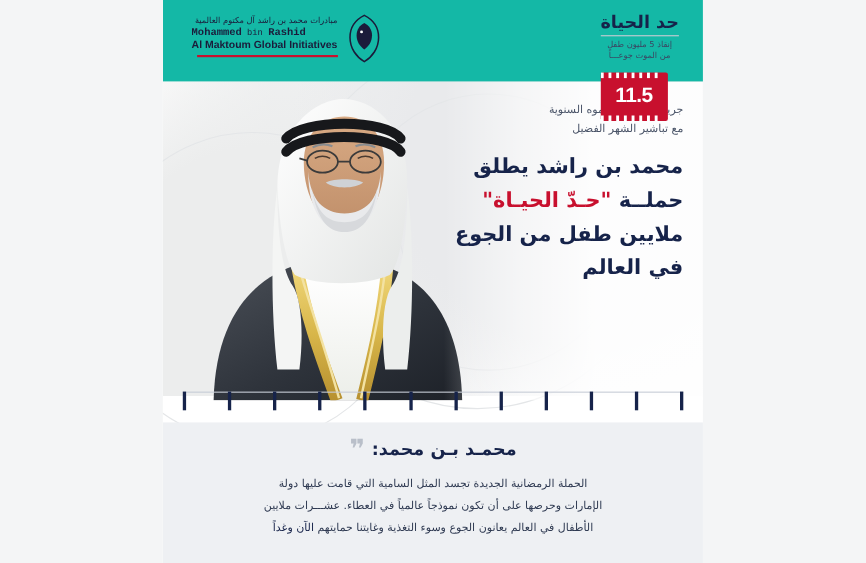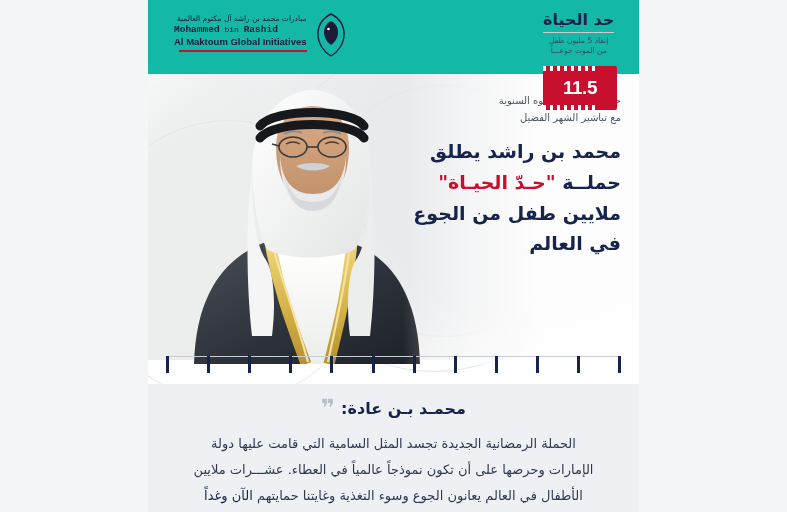--- a/index.html
+++ b/index.html
@@ -159,21 +159,21 @@
     margin: 3px 0 3px;
   }
   .campaign-sub {
     font-size: 7.5px;
     color: #3b4663;
     line-height: 1.45;
     letter-spacing: .3px;
   }
   .badge {
     position: relative;
-    width: 74px;
+    width: 61px;
     height: 44px;
     background: #c8102e;
     border-radius: 2px;
     display: flex;
     align-items: center;
     justify-content: center;
   }
   .badge .num {
     font-family: "Liberation Sans", sans-serif;
     direction: ltr;
@@ -304,21 +304,21 @@
     letter-spacing: -2px;
   }
   .quote-name {
     font-size: 16px;
     font-weight: bold;
     color: #16234a;
     letter-spacing: 2px;
   }
   .quote-body {
     margin-top: 11px;
-    font-size: 13px;
+    font-size: 10px;
     color: #2f3a52;
     line-height: 2.0;
     text-align: center;
     letter-spacing: .1px;
   }
   .quote-body .q-bold {
     font-weight: normal;
     color: #16234a;
   }
 </style>
@@ -471,21 +471,21 @@
         <div class="tick"></div>
         <div class="tick"></div>
         <div class="tick"></div>
         <div class="tick"></div>
       </div>
     </div>
 
     <div id="quote">
       <div class="quote-inner">
         <div class="quote-head">
-          <span class="quote-name">محمـد بـن عادة:</span>
+          <span class="quote-name">محمـد بـن محمد:</span>
           <span class="quote-marks">❞</span>
         </div>
         <div class="quote-body">
           <div>الحملة الرمضانية الجديدة تجسد المثل السامية التي قامت عليها دولة</div>
           <div>الإمارات وحرصها على أن تكون نموذجاً عالمياً في العطاء. عشـــرات ملايين</div>
           <div>
             <span>الأطفال في العالم يعانون الجوع وسوء التغذية وغايتنا حمايتهم </span><span class="q-bold">الآن وغداً</span>
           </div>
         </div>
       </div>

